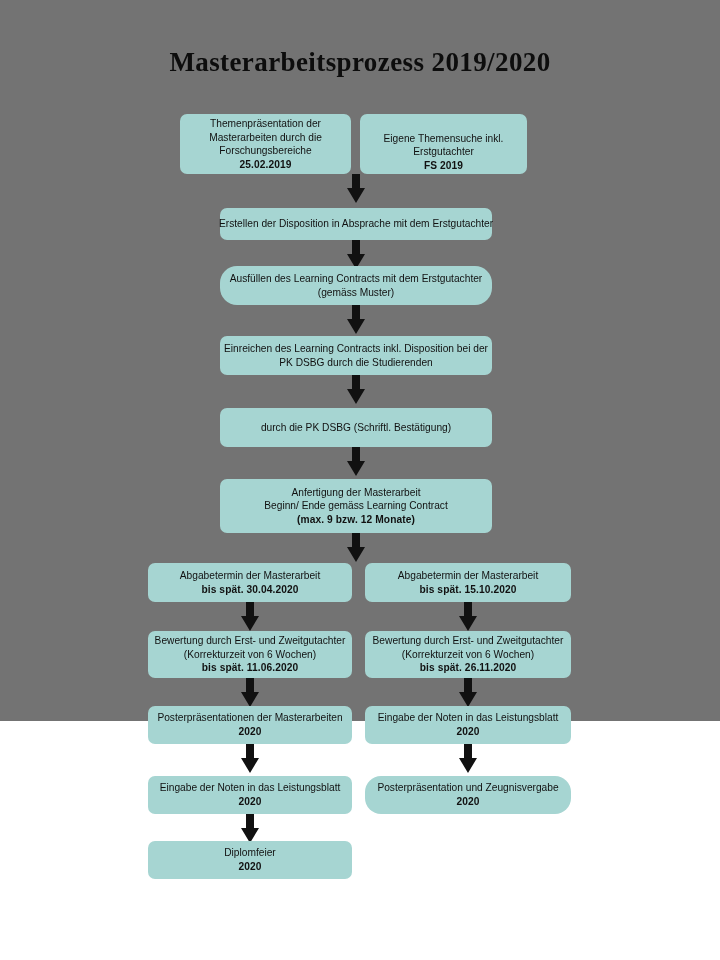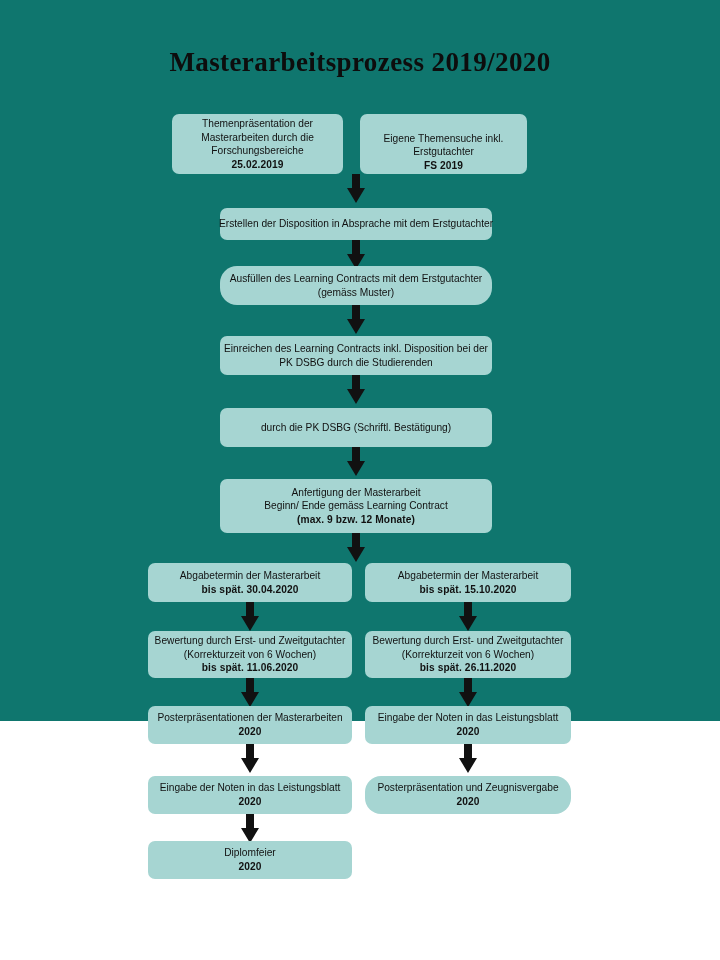--- a/index.html
+++ b/index.html
@@ -13,21 +13,21 @@
     height: 960px;
     position: relative;
     font-family: "Liberation Sans", sans-serif;
     overflow: hidden;
   }
   #canvas {
     position: absolute;
     left: 0; top: 0;
     width: 720px;
     height: 721px;
-    background: #0f766e;
+    background: #737373;
   }
   .page-title {
     position: absolute;
     left: 0;
     top: 47px;
     width: 720px;
     text-align: center;
     font-family: "Liberation Serif", serif;
     font-weight: bold;
     font-size: 27px;
@@ -70,21 +70,21 @@
     width: 20px;
   }
 </style>
 </head>
 <body>
 
 <div id="canvas">
 
   <div class="page-title">Masterarbeitsprozess 2019/2020</div>
 
-  <div class="node tight" style="left:172px; top:114px; width:171px; height:60px;">
+  <div class="node tight" style="left:180px; top:114px; width:171px; height:60px;">
     <span class="line">Themenpräsentation der</span>
     <span class="line">Masterarbeiten durch die</span>
     <span class="line">Forschungsbereiche</span>
     <span class="line bold">25.02.2019</span>
   </div>
 
   <div class="node tight" style="left:360px; top:114px; width:167px; height:60px;justify-content:flex-end;">
     <span class="line">Eigene Themensuche inkl.</span>
     <span class="line">Erstgutachter</span>
     <span class="line bold">FS 2019</span>

